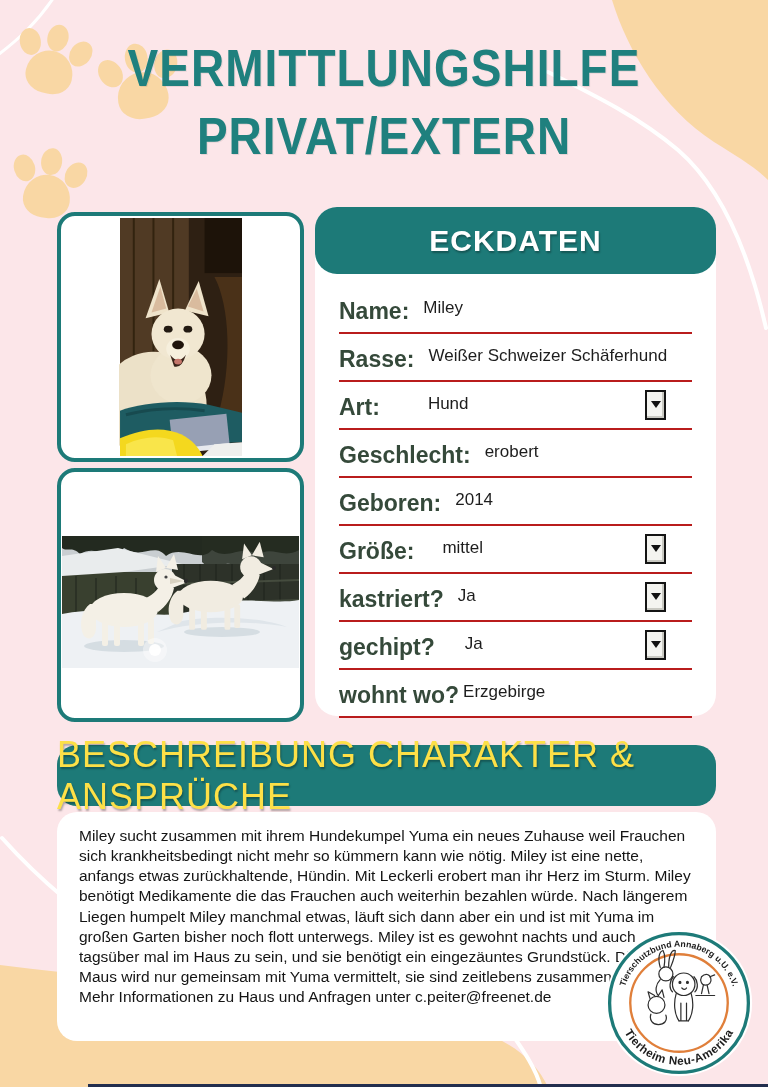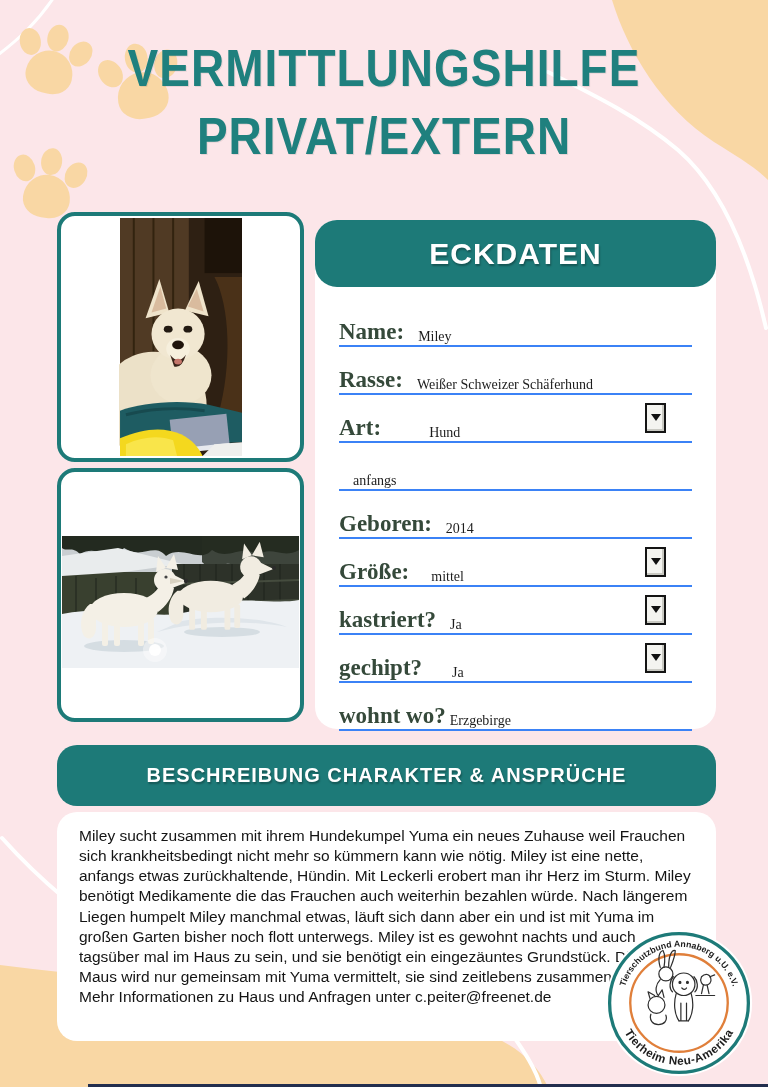--- a/index.html
+++ b/index.html
@@ -23,45 +23,45 @@
          transform:scaleY(1.12);transform-origin:top center;
          text-shadow:1px 1px 0 rgba(0,0,0,0.08);}
   
   .photo-card{position:absolute;background:#fff;border:4px solid #1d7a78;border-radius:18px;
               z-index:2;overflow:hidden;}
   .photo-card-1{left:57px;top:212px;width:239px;height:242px;}
   .photo-card-2{left:57px;top:468px;width:239px;height:246px;}
   .photo-card-1 svg{position:absolute;left:50%;top:2px;transform:translateX(-50%);}
   .photo-card-2 svg{position:absolute;left:1px;top:64px;}
   
-  .eck-card{position:absolute;left:315px;top:220px;width:401px;height:509px;background:#fff;
+  .eck-card{position:absolute;left:315px;top:207px;width:401px;height:509px;background:#fff;
             border-radius:22px;z-index:2;box-sizing:border-box;}
   .eck-header{position:absolute;left:0;top:0;width:100%;height:67px;background:#1d7a78;
               border-radius:22px;display:flex;align-items:center;justify-content:center;}
   .eck-header span{color:#fff;font-weight:bold;font-size:30px;letter-spacing:1px;
                    text-shadow:1px 2px 2px rgba(0,0,0,0.3);}
   .eck-rows{position:absolute;left:24px;right:24px;top:89px;}
-  .field-row{position:relative;height:34px;display:flex;align-items:flex-end;
-             border-bottom:2px solid #3b82f6;margin-bottom:10px;padding-top:2px;font-family:Liberation Serif, serif;}
+  .field-row{position:relative;height:34px;display:flex;align-items:flex-start;
+             border-bottom:2px solid #b91c1c;margin-bottom:10px;padding-top:2px;}
   .field-label{font-weight:bold;font-size:23px;color:#35493a;white-space:nowrap;}
-  .field-value{font-size:14px;color:#1d1d1d;margin-left:14px;white-space:nowrap;}
+  .field-value{font-size:17px;color:#1d1d1d;margin-left:14px;white-space:nowrap;}
   .r1 .field-value{margin-left:48px;}
-  .r5 .field-value{margin-left:22px;}
+  .r5 .field-value{margin-left:28px;}
   .r7 .field-value{margin-left:30px;}
   .r8 .field-value{margin-left:4px;}
   .dropdown{position:absolute;right:26px;top:-2px;width:21px;height:30px;background:#f4f4f0;
             border:2px solid #141414;box-sizing:border-box;cursor:pointer;
             box-shadow:inset -2px -2px 0 #c9c9c2;}
   .dd-arrow{position:absolute;left:50%;top:9px;transform:translateX(-50%);width:0;height:0;
             border-left:5px solid transparent;border-right:5px solid transparent;
             border-top:7px solid #111;}
   
   .desc-header{position:absolute;left:57px;top:745px;width:659px;height:61px;background:#1d7a78;
                border-radius:20px;display:flex;align-items:center;justify-content:center;z-index:2;}
-  .desc-header span{color:#ffffff;font-weight:bold;font-size:20px;letter-spacing:1px;
+  .desc-header span{color:#fde047;font-weight:normal;font-size:36px;letter-spacing:1px;
                     text-shadow:1px 2px 2px rgba(0,0,0,0.3);}
   .desc-card{position:absolute;left:57px;top:812px;width:659px;height:229px;background:#fff;
              border-radius:20px;z-index:2;box-sizing:border-box;padding:14px 22px 10px;
              overflow:hidden;}
   .desc-card p{margin:0;font-size:15.5px;line-height:1.3;color:#141414;}
   
   .logo{position:absolute;left:604px;top:928px;width:150px;height:150px;z-index:5;}
   
   .bottom-line{position:absolute;left:88px;top:1084px;width:680px;height:3px;background:#232e4e;z-index:6;}
 </style>
@@ -214,21 +214,22 @@
         <span class="field-value">Weißer Schweizer Schäferhund</span>
       </div>
       <div class="field-row r1">
         <span class="field-label">Art:</span>
         <span class="field-value">Hund</span>
         <span class="dropdown">
             <span class="dd-arrow"></span>
           </span>
       </div>
       <div class="field-row r3">
-        <span class="field-value">anfangs</span>
+        <span class="field-label">Geschlecht:</span>
+        <span class="field-value">erobert</span>
       </div>
       <div class="field-row r4">
         <span class="field-label">Geboren:</span>
         <span class="field-value">2014</span>
       </div>
       <div class="field-row r5">
         <span class="field-label">Größe:</span>
         <span class="field-value">mittel</span>
         <span class="dropdown">
             <span class="dd-arrow"></span>

